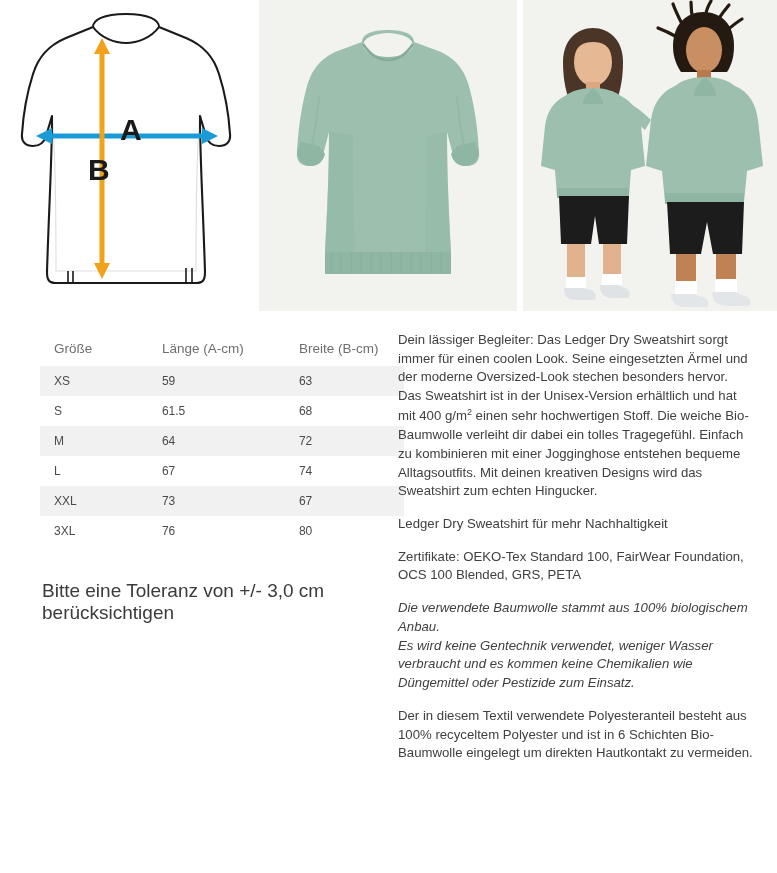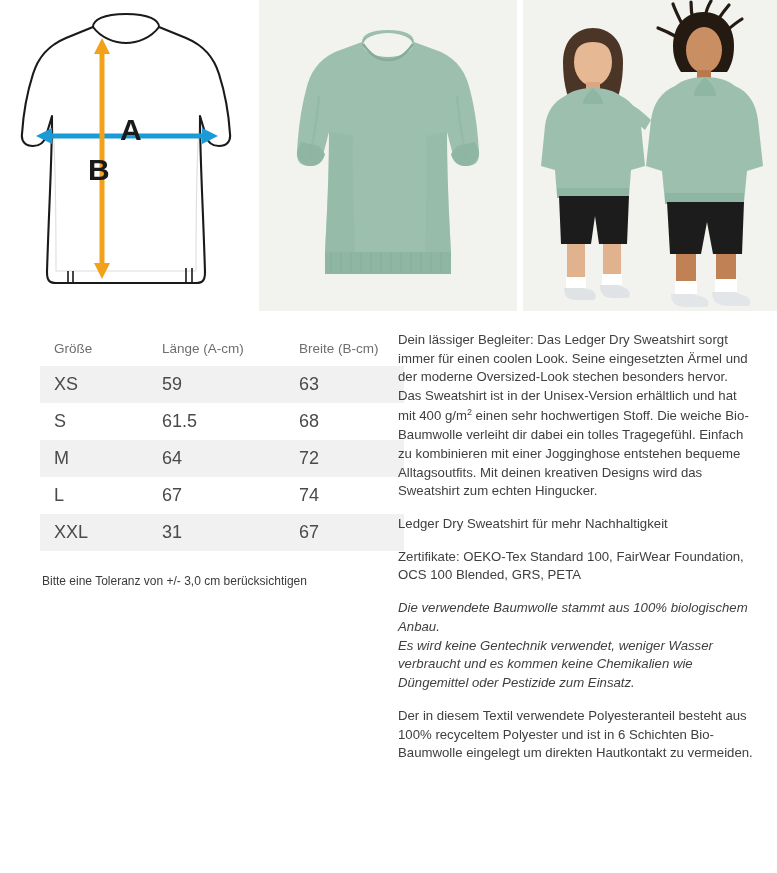--- a/index.html
+++ b/index.html
@@ -77,36 +77,36 @@
   table.size-table th {
     text-align: left;
     font-weight: normal;
     color: #6e6e6e;
     padding: 10px 0 10px 14px;
     background: #ffffff;
   }
   table.size-table td {
     padding: 8px 0 8px 14px;
     color: #4a4a4a;
-    font-size: 18px;
+    font-size: 12px;
   }
   table.size-table tbody tr:nth-child(odd) td {
     background: #f1f1f1;
   }
   table.size-table tbody tr:nth-child(even) td {
     background: #ffffff;
   }
   .col-size { width: 105px; }
   .col-len  { width: 140px; }
   .col-wid  { width: 119px; }
 
   .tolerance {
-    margin-top: 23px;
+    margin-top: 34px;
     padding-left: 2px;
-    font-size: 12px;
+    font-size: 19px;
     color: #3b3b3b;
   }
 
   
   .desc {
     font-size: 13.2px;
     line-height: 1.42;
     color: #404040;
   }
   .desc p {
@@ -322,22 +322,27 @@
             <td>64</td>
             <td>72</td>
           </tr>
           <tr>
             <td>L</td>
             <td>67</td>
             <td>74</td>
           </tr>
           <tr>
             <td>XXL</td>
-            <td>31</td>
+            <td>73</td>
             <td>67</td>
+          </tr>
+          <tr>
+            <td>3XL</td>
+            <td>76</td>
+            <td>80</td>
           </tr>
         </tbody>
       </table>
 
       <div class="tolerance">Bitte eine Toleranz von +/- 3,0 cm berücksichtigen</div>
     </div>
 
     <div class="right-col desc">
       <p><span>Dein lässiger Begleiter: Das Ledger Dry Sweatshirt sorgt immer für einen coolen Look. Seine eingesetzten Ärmel und der moderne Oversized-Look stechen besonders hervor. Das Sweatshirt ist in der Unisex-Version erhältlich und hat mit 400 g/m</span><sup class="sup">2</sup><span> einen sehr hochwertigen Stoff. Die weiche Bio-Baumwolle verleiht dir dabei ein tolles Tragegefühl. Einfach zu kombinieren mit einer Jogginghose entstehen bequeme Alltagsoutfits. Mit deinen kreativen Designs wird das Sweatshirt zum echten Hingucker.</span></p>
 

